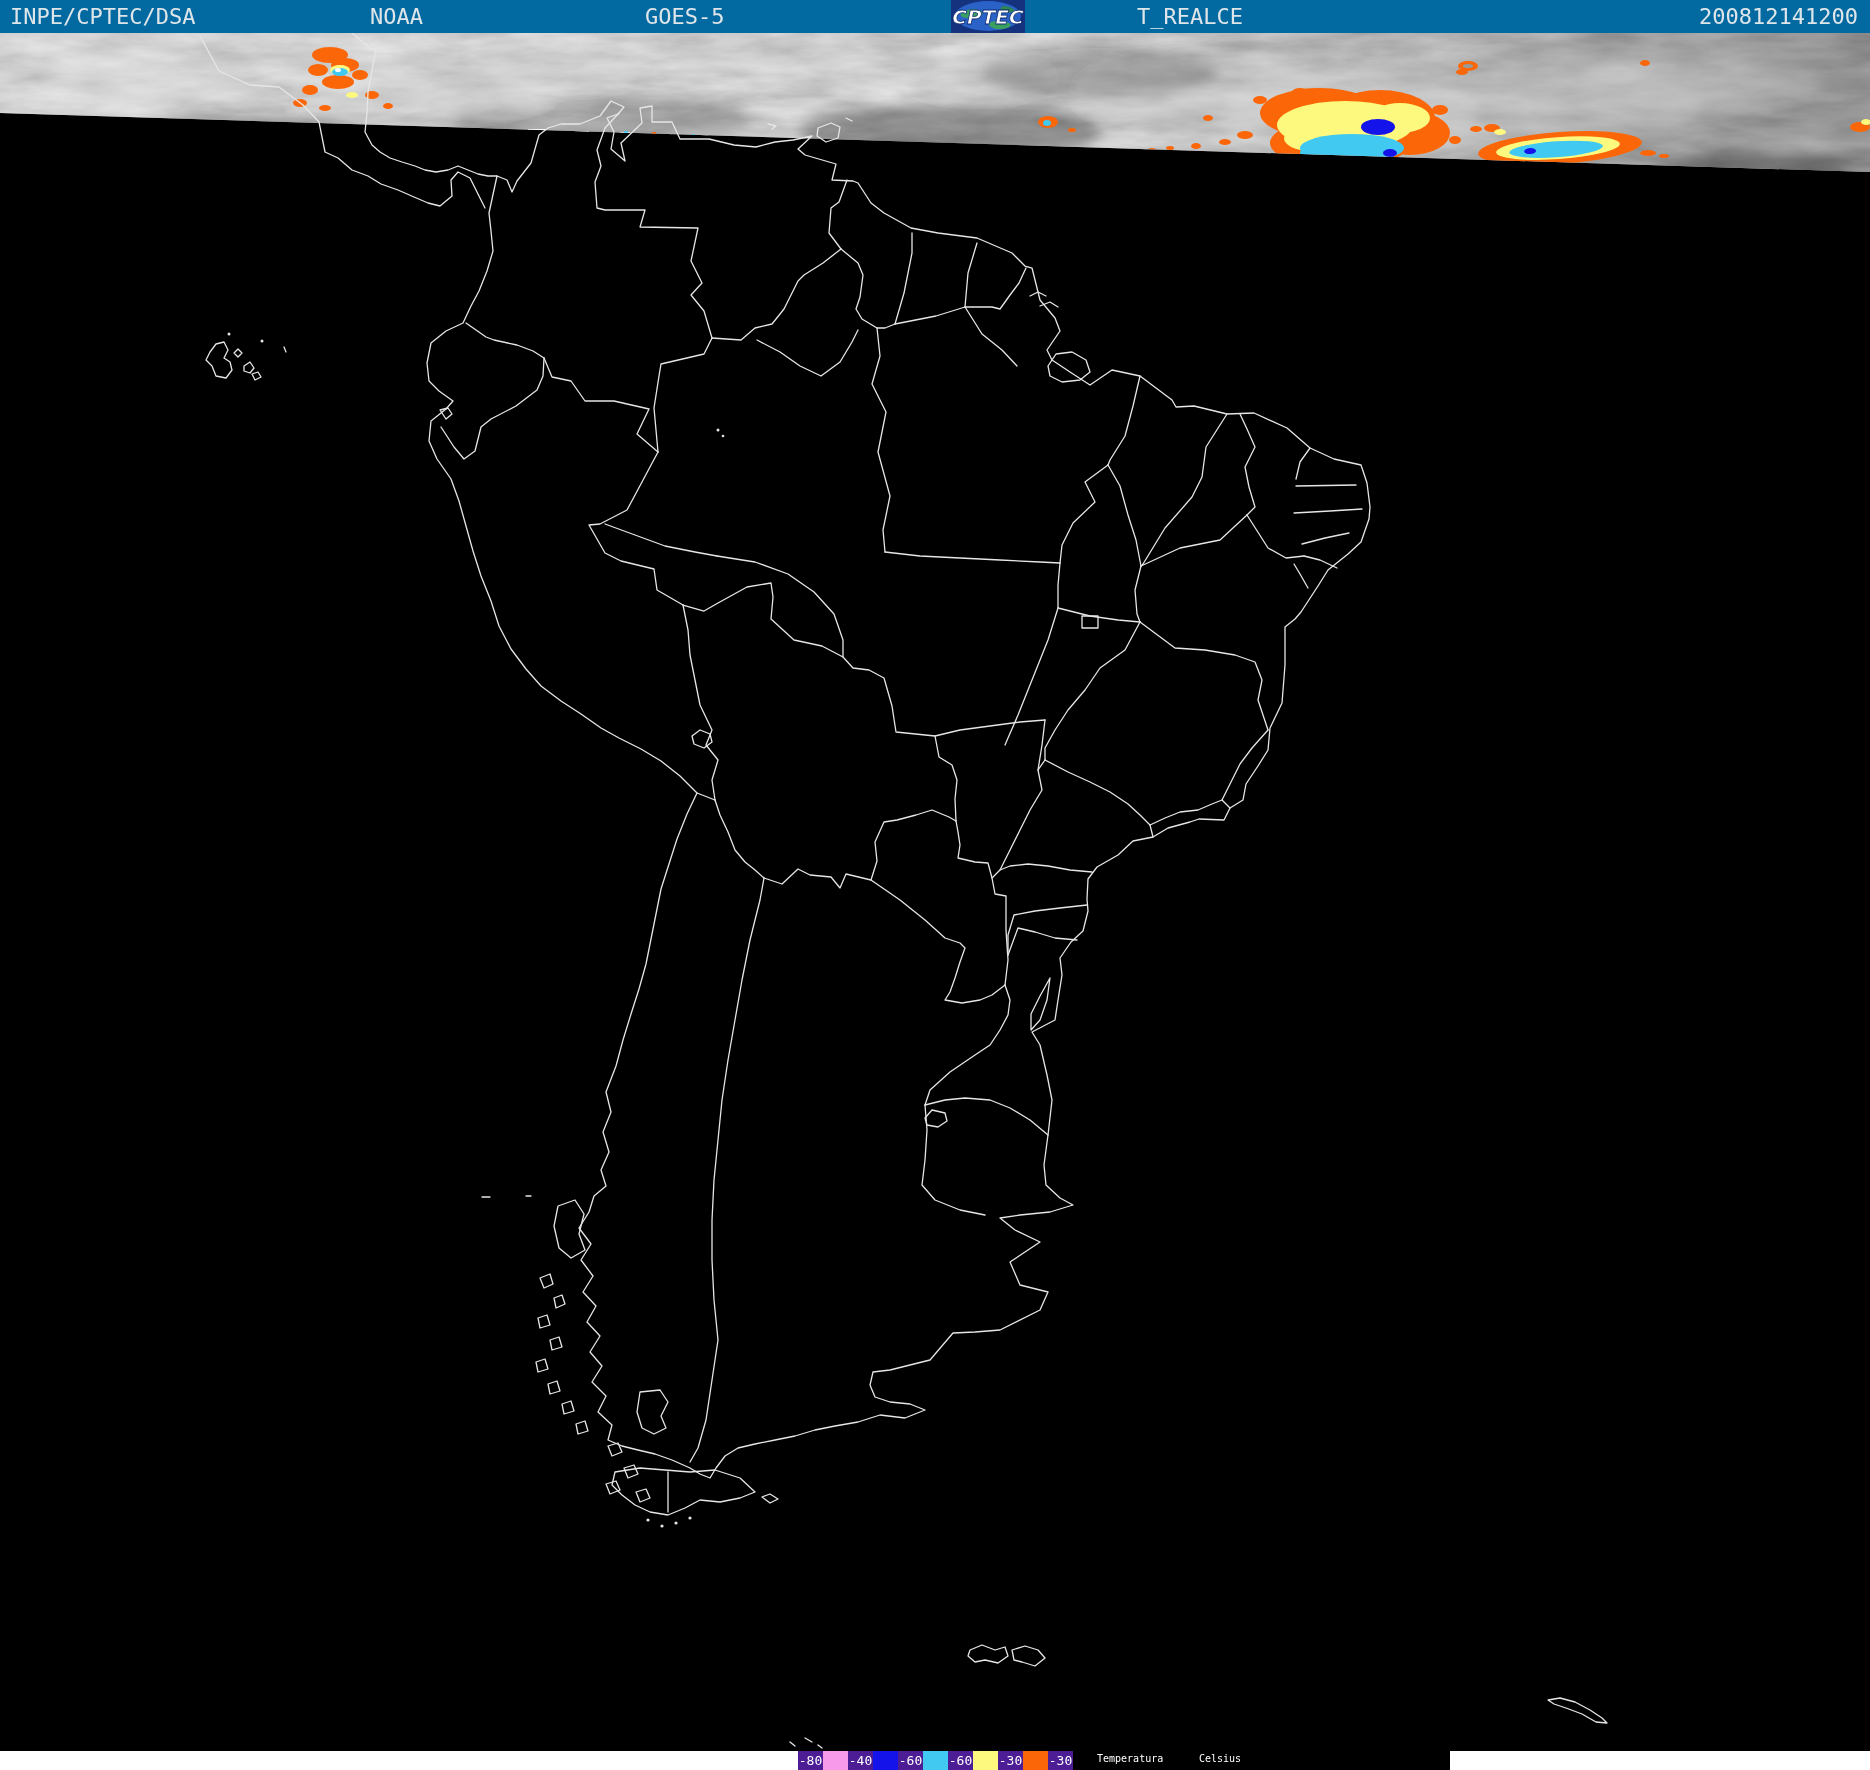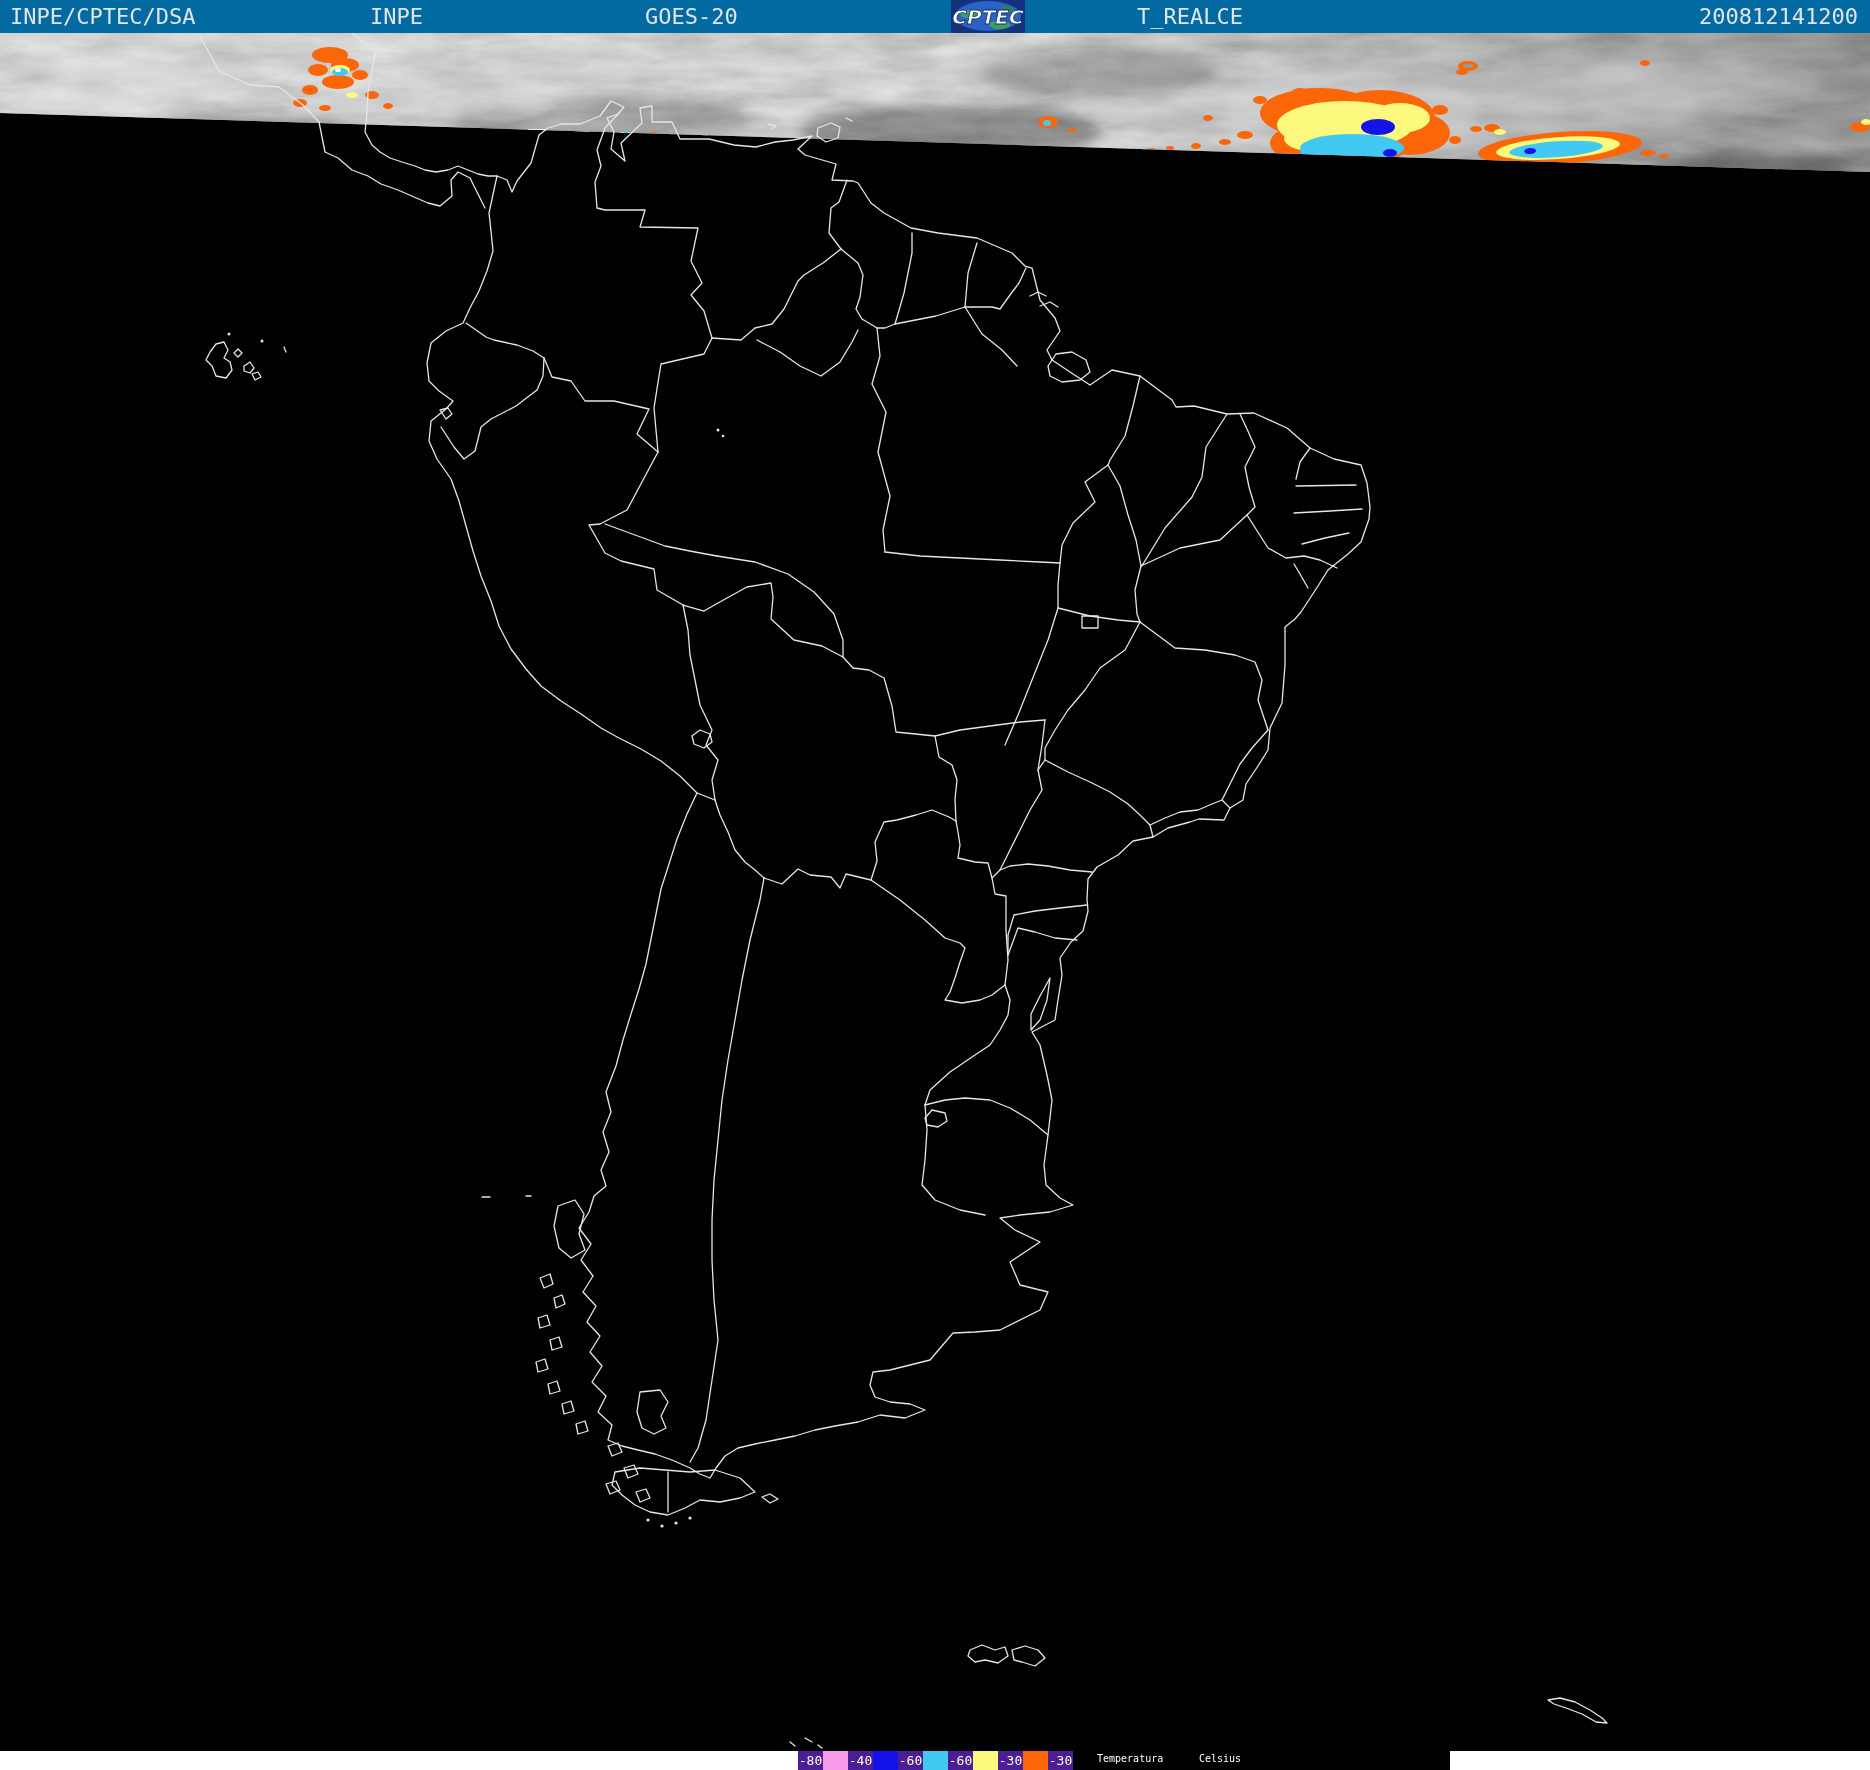--- a/index.html
+++ b/index.html
@@ -26,22 +26,22 @@
   #t-temp{left:24px;} #t-cels{left:126px;}
   svg{display:block;}
 </style>
 </head>
 <body>
 
 <div id="stage">
 
   <div id="hdr" style="background: #0369a1;">
     <span id="t-agency">INPE/CPTEC/DSA</span>
-    <span id="t-org">INPE</span>
-    <span id="t-sat">GOES-20</span>
+    <span id="t-org">NOAA</span>
+    <span id="t-sat">GOES-5</span>
     <span id="t-prod">T_REALCE</span>
     <span id="t-time">200812141200</span>
   </div>
   <div id="logo">
     <svg width="74" height="33" viewBox="0 0 74 33">
       <rect x="0" y="0" width="74" height="33" fill="#14327e"></rect>
       <ellipse cx="37" cy="16" rx="33" ry="15" fill="#2a62c8"></ellipse>
       <path d="M10,14 q8,-7 18,-4 q6,2 2,6 q-8,4 -14,2 q-8,-1 -6,-4z" fill="#3aa060"></path>
       <path d="M40,22 q10,-3 18,1 q4,3 -2,5 q-10,3 -16,-1 q-4,-2 0,-5z" fill="#3aa060"></path>
       <path d="M52,6 q8,0 12,5 q-6,3 -12,1 q-5,-3 0,-6z" fill="#2f8350"></path>

